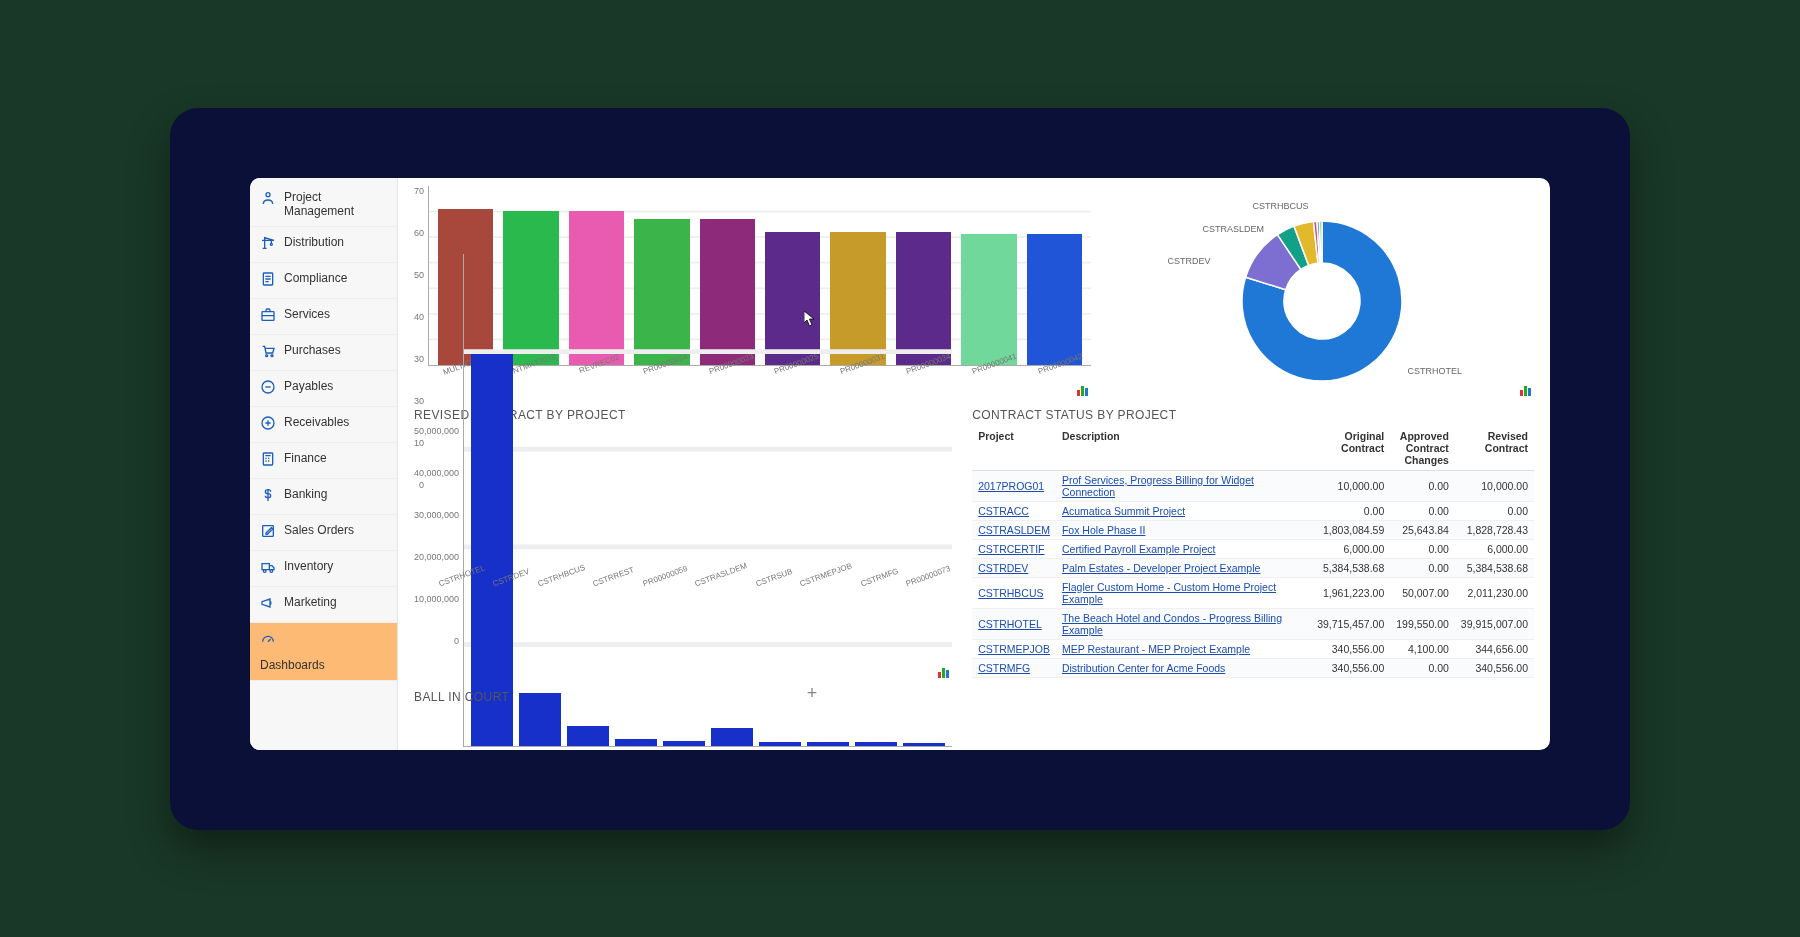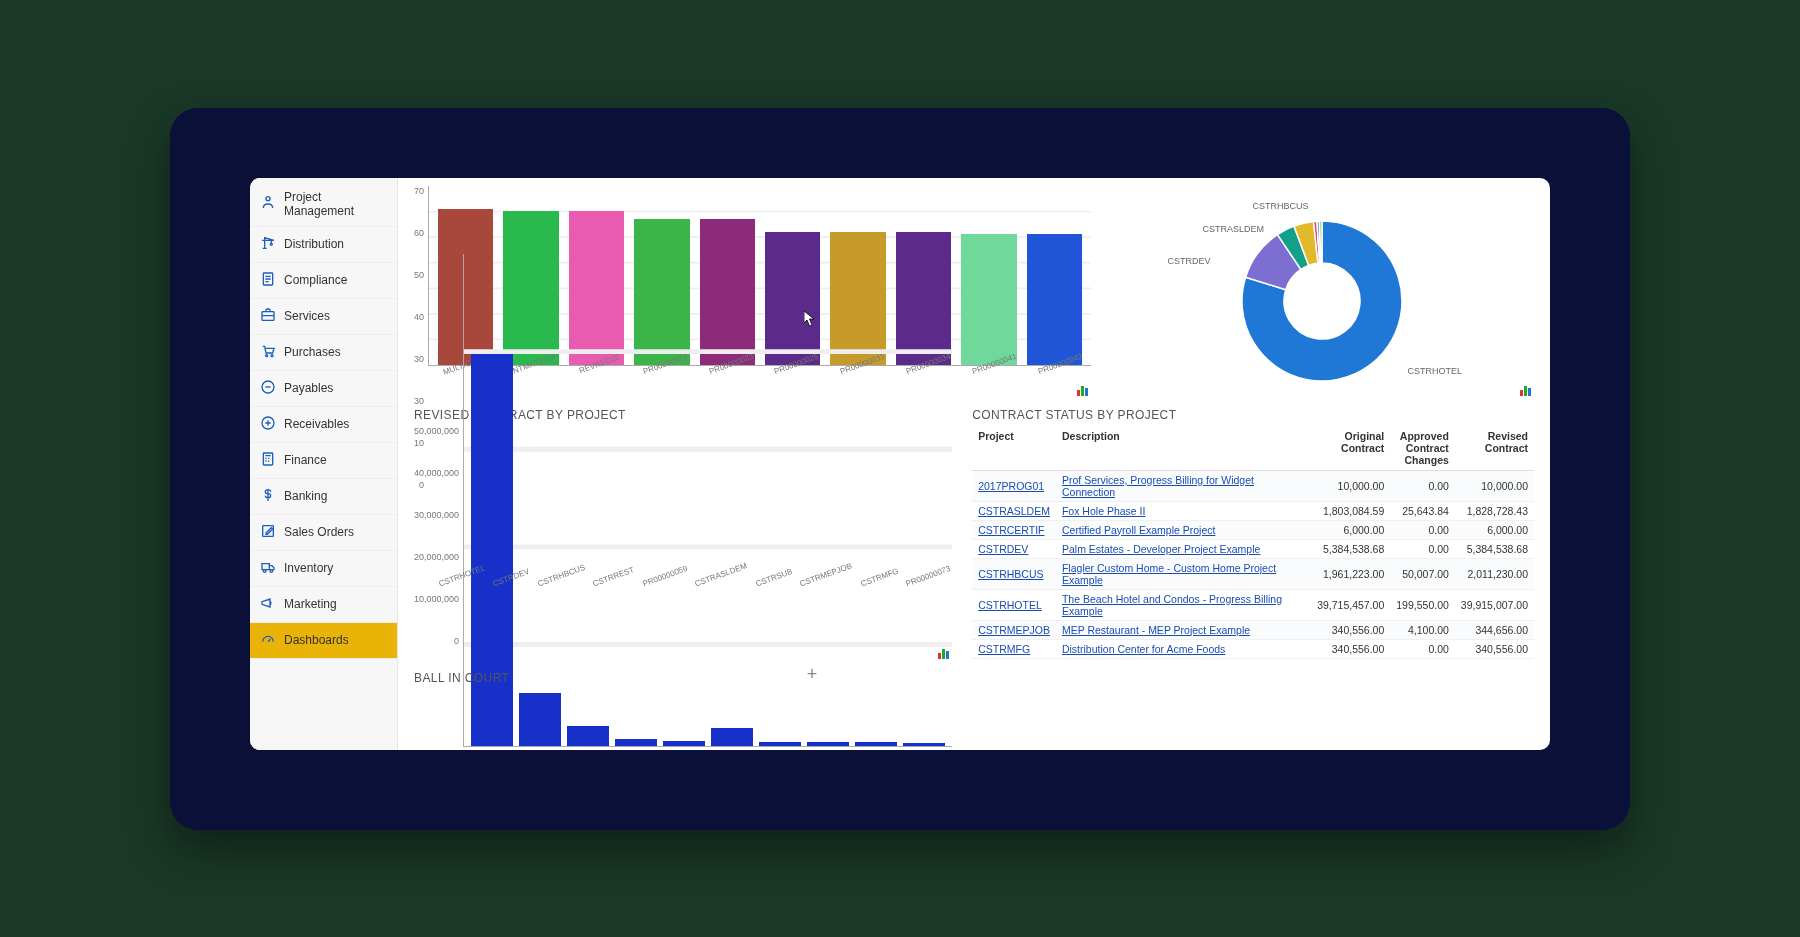--- a/index.html
+++ b/index.html
@@ -29,29 +29,28 @@
   }
   
   .sidebar {
     width: 148px;
     background: #f7f7f7;
     border-right: 1px solid #e5e5e5;
     padding-top: 4px;
   }
   .side-item {
     display: flex;
-    align-items: center;
     gap: 8px;
     padding: 8px 10px;
     font-size: 12px;
     color: #333;
     cursor: pointer;
     border-bottom: 1px solid #eee;
   }
-  .side-item.active { background: #eab308; }
+  .side-item.active { background: #fdba74; flex-direction: column; }
   .side-item svg { width: 16px; height: 16px; flex: 0 0 16px; }
   .side-item .icon { color: #1d5fbf; }
   
   .main { flex: 1; padding: 8px 16px 0 16px; overflow: hidden; position: relative; }
   .titlebar { display: flex; align-items: center; justify-content: space-between; margin-bottom: 6px; }
   .title { font-size: 17px; color: #555; }
   .toolbar { display: flex; gap: 18px; font-size: 11px; color: #555; }
   .toolbar span { cursor: pointer; }
   .toolbar .caret::after { content: " ▾"; font-size: 9px; }
   .row { display: flex; gap: 20px; }
@@ -330,20 +329,27 @@
               </thead>
               <tbody>
                 <tr>
       <td><a>2017PROG01</a></td>
       <td><a>Prof Services, Progress Billing for Widget Connection</a></td>
       <td class="r">10,000.00</td>
       <td class="r">0.00</td>
       <td class="r">10,000.00</td>
     </tr>
                 <tr>
+      <td><a>CSTRACC</a></td>
+      <td><a>Acumatica Summit Project</a></td>
+      <td class="r">0.00</td>
+      <td class="r">0.00</td>
+      <td class="r">0.00</td>
+    </tr>
+                <tr>
       <td><a>CSTRASLDEM</a></td>
       <td><a>Fox Hole Phase II</a></td>
       <td class="r">1,803,084.59</td>
       <td class="r">25,643.84</td>
       <td class="r">1,828,728.43</td>
     </tr>
                 <tr>
       <td><a>CSTRCERTIF</a></td>
       <td><a>Certified Payroll Example Project</a></td>
       <td class="r">6,000.00</td>

